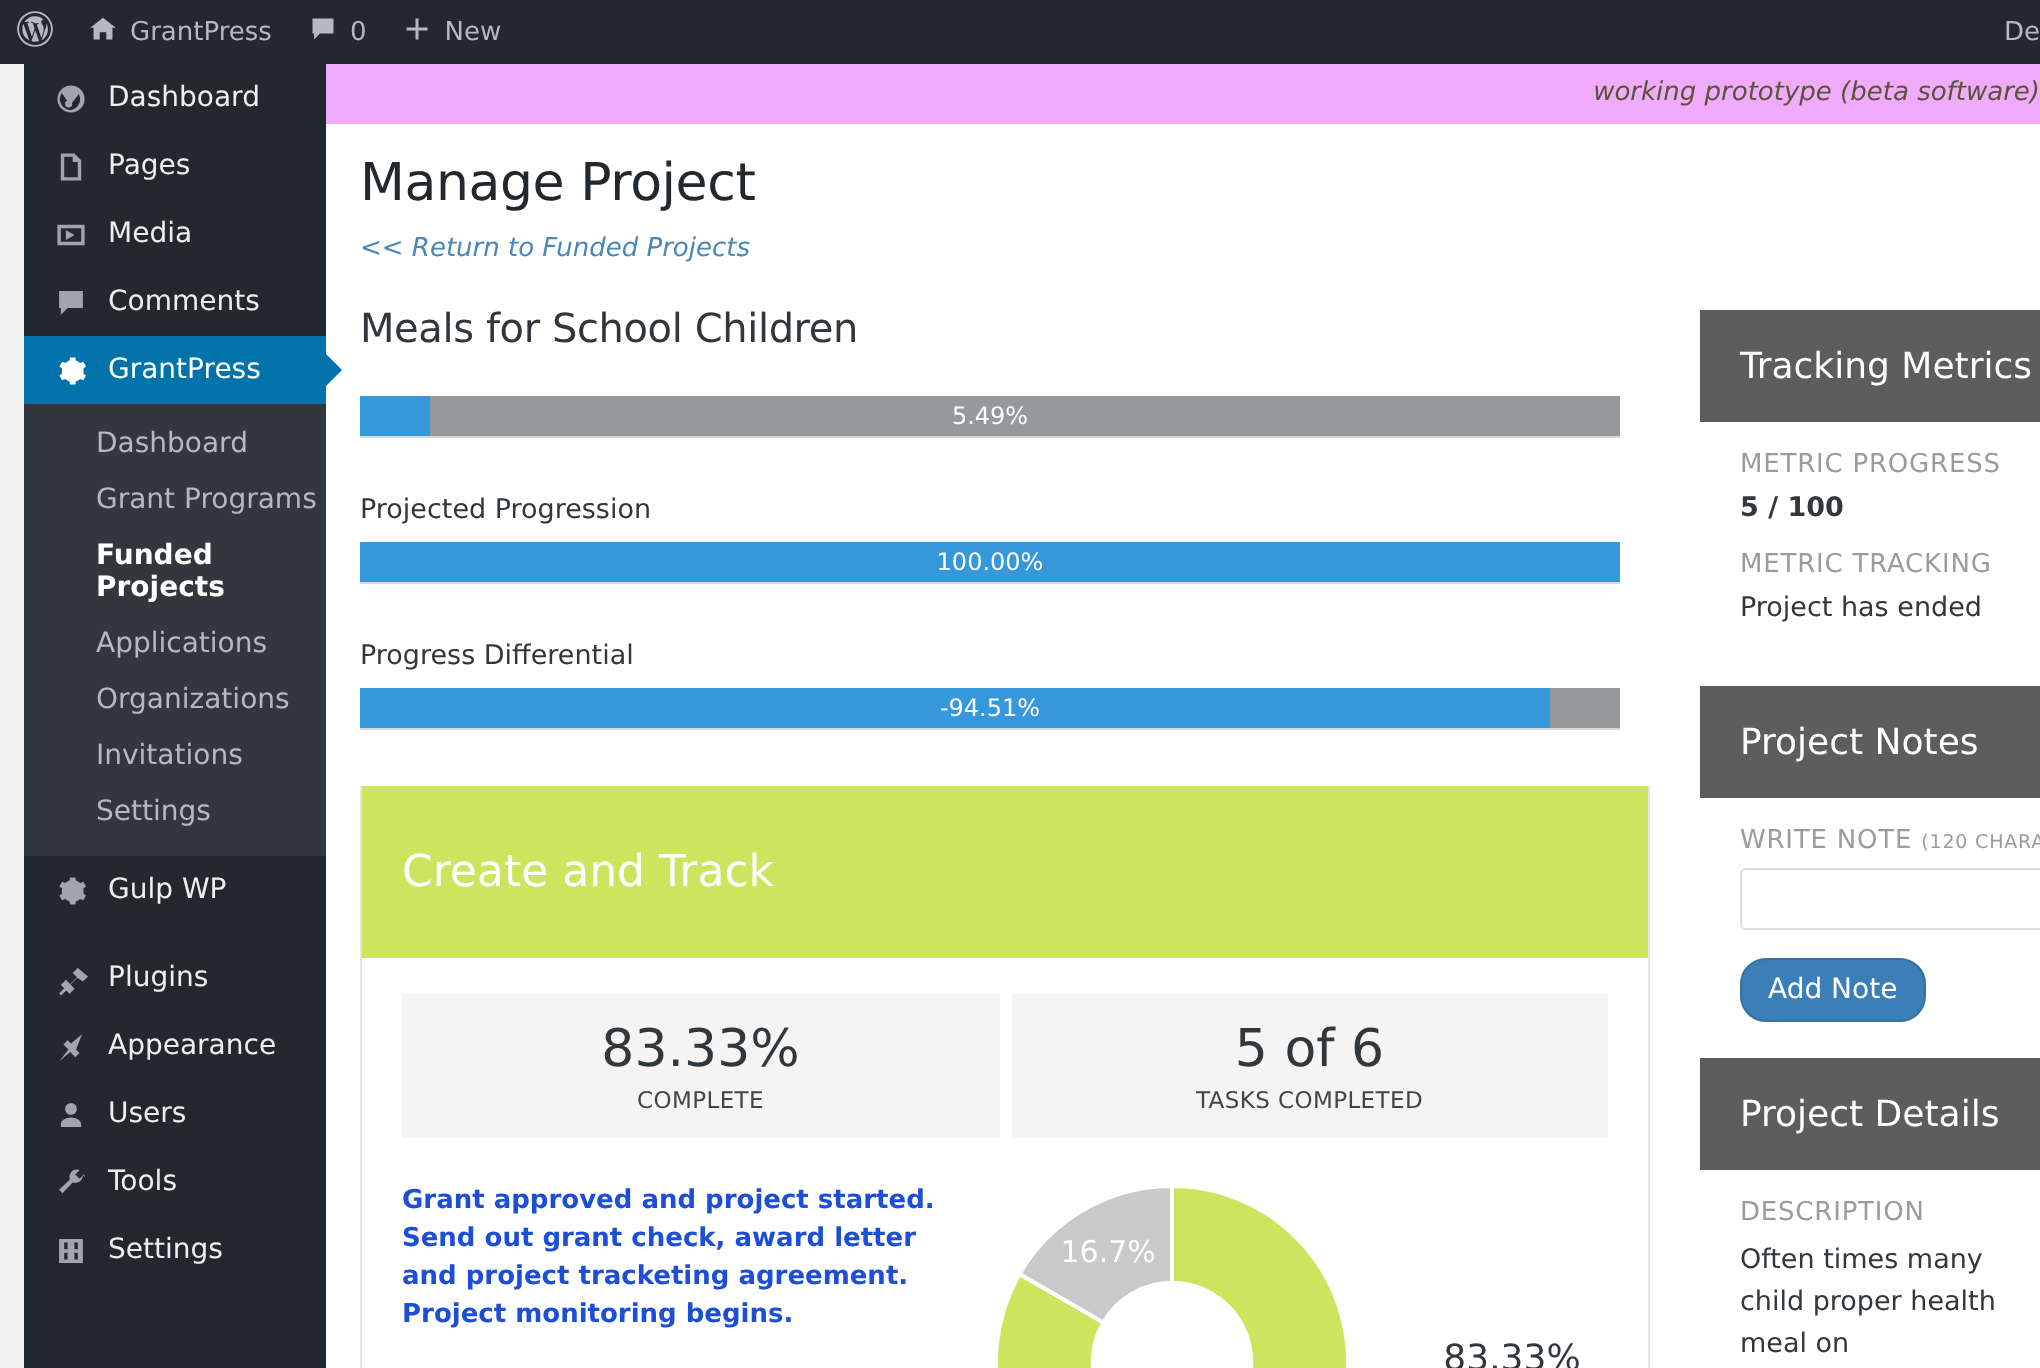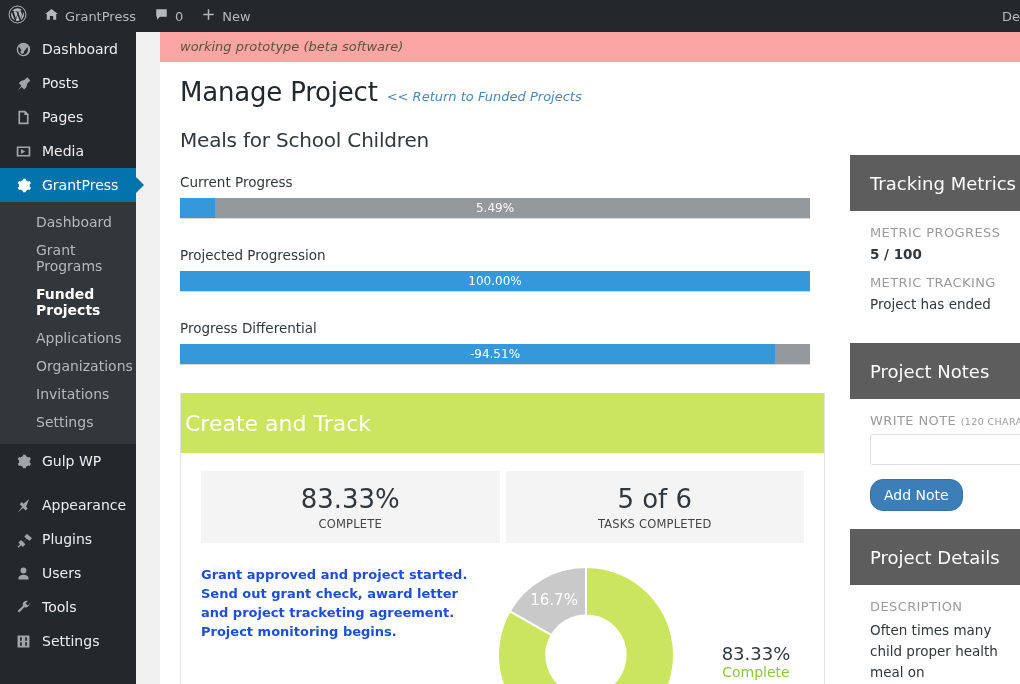--- a/index.html
+++ b/index.html
@@ -23,22 +23,22 @@
     display: flex; align-items: center; gap: 6px;
     height: 32px; padding: 0 9px;
     color: #b4b9be; text-decoration: none; white-space: nowrap;
   }
   .ab-logo { padding-left: 8px; padding-right: 8px; }
   .ab-spacer { flex: 1 1 auto; }
   .ab-right { padding-right: 0; overflow: hidden; }
 
   
   .sidebar {
-    position: absolute; top: 32px; left: 0;
-    width: 136px; height: 652px;
+    position: absolute; top: 32px; left: 12px;
+    width: 151px; height: 652px;
     background: #23282d;
     z-index: 40;
   }
   .menu-top > .menu-item {
     display: flex; align-items: center;
     height: 34px; padding-left: 13px;
     color: #eee; font-size: 14px; text-decoration: none;
     position: relative;
   }
   .menu-item .mi-ico {
@@ -65,27 +65,27 @@
   .menu-sep { height: 10px; }
 
   
   .content {
     position: absolute; top: 32px; left: 160px;
     width: 860px; height: 652px;
     background: #fff;
     overflow: hidden;
   }
   .notice-beta {
-    background: #fca5a5; color: #5b5338;
+    background: #f0abfc; color: #5b5338;
     font-style: italic; font-size: 13px;
     padding: 6px 0 6px 20px;
-    height: 30px; line-height: 18px;
+    height: 30px; line-height: 18px; text-align: right;
   }
   .page-head { padding: 14px 20px 0 20px; }
-  .page-title-row { display: flex; align-items: baseline; gap: 9px; }
+  .page-title-row { display: flex; align-items: baseline; gap: 9px; flex-direction: column; }
   h1.page-title {
     font-size: 26px; font-weight: normal; color: #23282d;
     line-height: 32px; letter-spacing: -0.2px;
   }
   .return-link {
     font-size: 13px; font-style: italic; color: #4a86b8;
     text-decoration: none;
     text-align: center;
   }
   h2.project-name {
@@ -116,23 +116,23 @@
   }
 
   
   .panel-ct {
     margin: 8px 20px 0 20px; width: 645px;
     background: #fff;
     border: 1px solid #e3e3e3;
     border-top: none;
   }
   .ct-header {
-    background: #cce55f; height: 60px;
+    background: #cce55f; height: 86px;
     display: flex; align-items: center;
-    padding-left: 4px;
+    padding-left: 20px;
   }
   .ct-header h3 {
     font-size: 22px; font-weight: normal; color: #fff;
   }
   .ct-body { padding: 18px 20px 0 20px; }
   .stat-row { display: flex; gap: 6px; }
   .stat-box {
     flex: 1 1 0; background: #f4f4f4;
     padding: 13px 0 12px 0; text-align: center;
   }
@@ -252,47 +252,47 @@
 
     <a class="menu-item">
       <span class="mi-ico">
         <svg width="17" height="17" viewBox="0 0 20 20" fill="currentColor">
           <path d="M10 2a8 8 0 1 0 0 16 8 8 0 0 0 0-16zm0 14.5A6.5 6.5 0 0 1 4.6 6.4l3.1 4.6a2.1 2.1 0 1 0 2.9 1.3l4-5.2A6.5 6.5 0 0 1 10 16.5z"></path>
         </svg>
       </span>
       <span>Dashboard</span>
     </a>
 
-    <a class="menu-item">
-      <span class="mi-ico">
-        <svg width="17" height="17" viewBox="0 0 20 20" fill="currentColor">
-          <path d="M14.5 2.5 11 6l-4 1.2-2.5 2.5 3 3L3 18.5l4.8-4.5 3 3 2.5-2.5L14.5 10l3.5-3.5z"></path>
-        </svg>
-      </span>
-      <span>Posts</span>
-    </a>
 
     <a class="menu-item">
       <span class="mi-ico">
         <svg width="17" height="17" viewBox="0 0 20 20" fill="currentColor">
           <path d="M4 2h8l4 4v12H4zm2 2v12h8V7h-3V4z"></path>
         </svg>
       </span>
       <span>Pages</span>
     </a>
 
     <a class="menu-item">
       <span class="mi-ico">
         <svg width="17" height="17" viewBox="0 0 20 20" fill="currentColor">
           <path d="M2 4h16v12H2zm2 2v8h12V6zm3 1 5 3-5 3z"></path>
         </svg>
       </span>
       <span>Media</span>
     </a>
 
+    <a class="menu-item">
+      <span class="mi-ico">
+        <svg width="17" height="17" viewBox="0 0 20 20" fill="currentColor">
+          <path d="M3 3h14v10H8l-4 4v-4H3z"></path>
+        </svg>
+      </span>
+      <span>Comments</span>
+    </a>
 
     <a class="menu-item current">
       <span class="mi-ico">
         <svg width="17" height="17" viewBox="0 0 20 20" fill="currentColor">
           <path d="M10 6.5a3.5 3.5 0 1 0 0 7 3.5 3.5 0 0 0 0-7zm0 5.2a1.7 1.7 0 1 1 0-3.4 1.7 1.7 0 0 1 0 3.4zM17.4 10c0-.5-.05-1-.15-1.45l1.6-1.2-1.6-2.75-1.9.73a6.6 6.6 0 0 0-2.5-1.45L12.6 2h-3.2l-.25 1.88a6.6 6.6 0 0 0-2.5 1.45l-1.9-.73L3.15 7.35l1.6 1.2a7 7 0 0 0 0 2.9l-1.6 1.2 1.6 2.75 1.9-.73a6.6 6.6 0 0 0 2.5 1.45L9.4 18h3.2l.25-1.88a6.6 6.6 0 0 0 2.5-1.45l1.9.73 1.6-2.75-1.6-1.2c.1-.45.15-.95.15-1.45z"></path>
         </svg>
       </span>
       <span>GrantPress</span>
     </a>
 
@@ -313,33 +313,33 @@
         </svg>
       </span>
       <span>Gulp WP</span>
     </a>
 
     <div class="menu-sep"></div>
 
     <a class="menu-item">
       <span class="mi-ico">
         <svg width="17" height="17" viewBox="0 0 20 20" fill="currentColor">
+          <path d="M14 3.5 11 6.5l2.5 2.5-4 4L7 10.5 4 13.5l2 2-3 3 1.2 1.2 3-3 2 2 3-3-2.5-2.5 4-4L17 11.5l3-3z"></path>
+        </svg>
+      </span>
+      <span>Plugins</span>
+    </a>
+
+    <a class="menu-item">
+      <span class="mi-ico">
+        <svg width="17" height="17" viewBox="0 0 20 20" fill="currentColor">
           <path d="M16.5 2.5 10 8 8 6 5.5 8.5l3 3L3 18.5l6.5-5.5 3 3L15 13.5l-2-2z"></path>
         </svg>
       </span>
       <span>Appearance</span>
-    </a>
-
-    <a class="menu-item">
-      <span class="mi-ico">
-        <svg width="17" height="17" viewBox="0 0 20 20" fill="currentColor">
-          <path d="M14 3.5 11 6.5l2.5 2.5-4 4L7 10.5 4 13.5l2 2-3 3 1.2 1.2 3-3 2 2 3-3-2.5-2.5 4-4L17 11.5l3-3z"></path>
-        </svg>
-      </span>
-      <span>Plugins</span>
     </a>
 
     <a class="menu-item">
       <span class="mi-ico">
         <svg width="17" height="17" viewBox="0 0 20 20" fill="currentColor">
           <path d="M10 10a3.5 3.5 0 1 0 0-7 3.5 3.5 0 0 0 0 7zm0 1.5c-3.3 0-6 1.8-6 4v1.5h12V15.5c0-2.2-2.7-4-6-4z"></path>
         </svg>
       </span>
       <span>Users</span>
     </a>
@@ -372,21 +372,20 @@
     <div class="page-title-row">
       <h1 class="page-title">Manage Project</h1>
       <a class="return-link">&lt;&lt; Return to Funded Projects</a>
     </div>
     <h2 class="project-name">Meals for School Children</h2>
   </div>
 
   <div class="bars">
 
     <div>
-      <div class="bar-label">Current Progress</div>
       <div class="bar-track">
         <div class="bar-fill" style="width: 5.49%;"></div>
         <div class="bar-text">5.49%</div>
       </div>
     </div>
 
     <div>
       <div class="bar-label">Projected Progression</div>
       <div class="bar-track">
         <div class="bar-fill" style="width: 100%;"></div>

